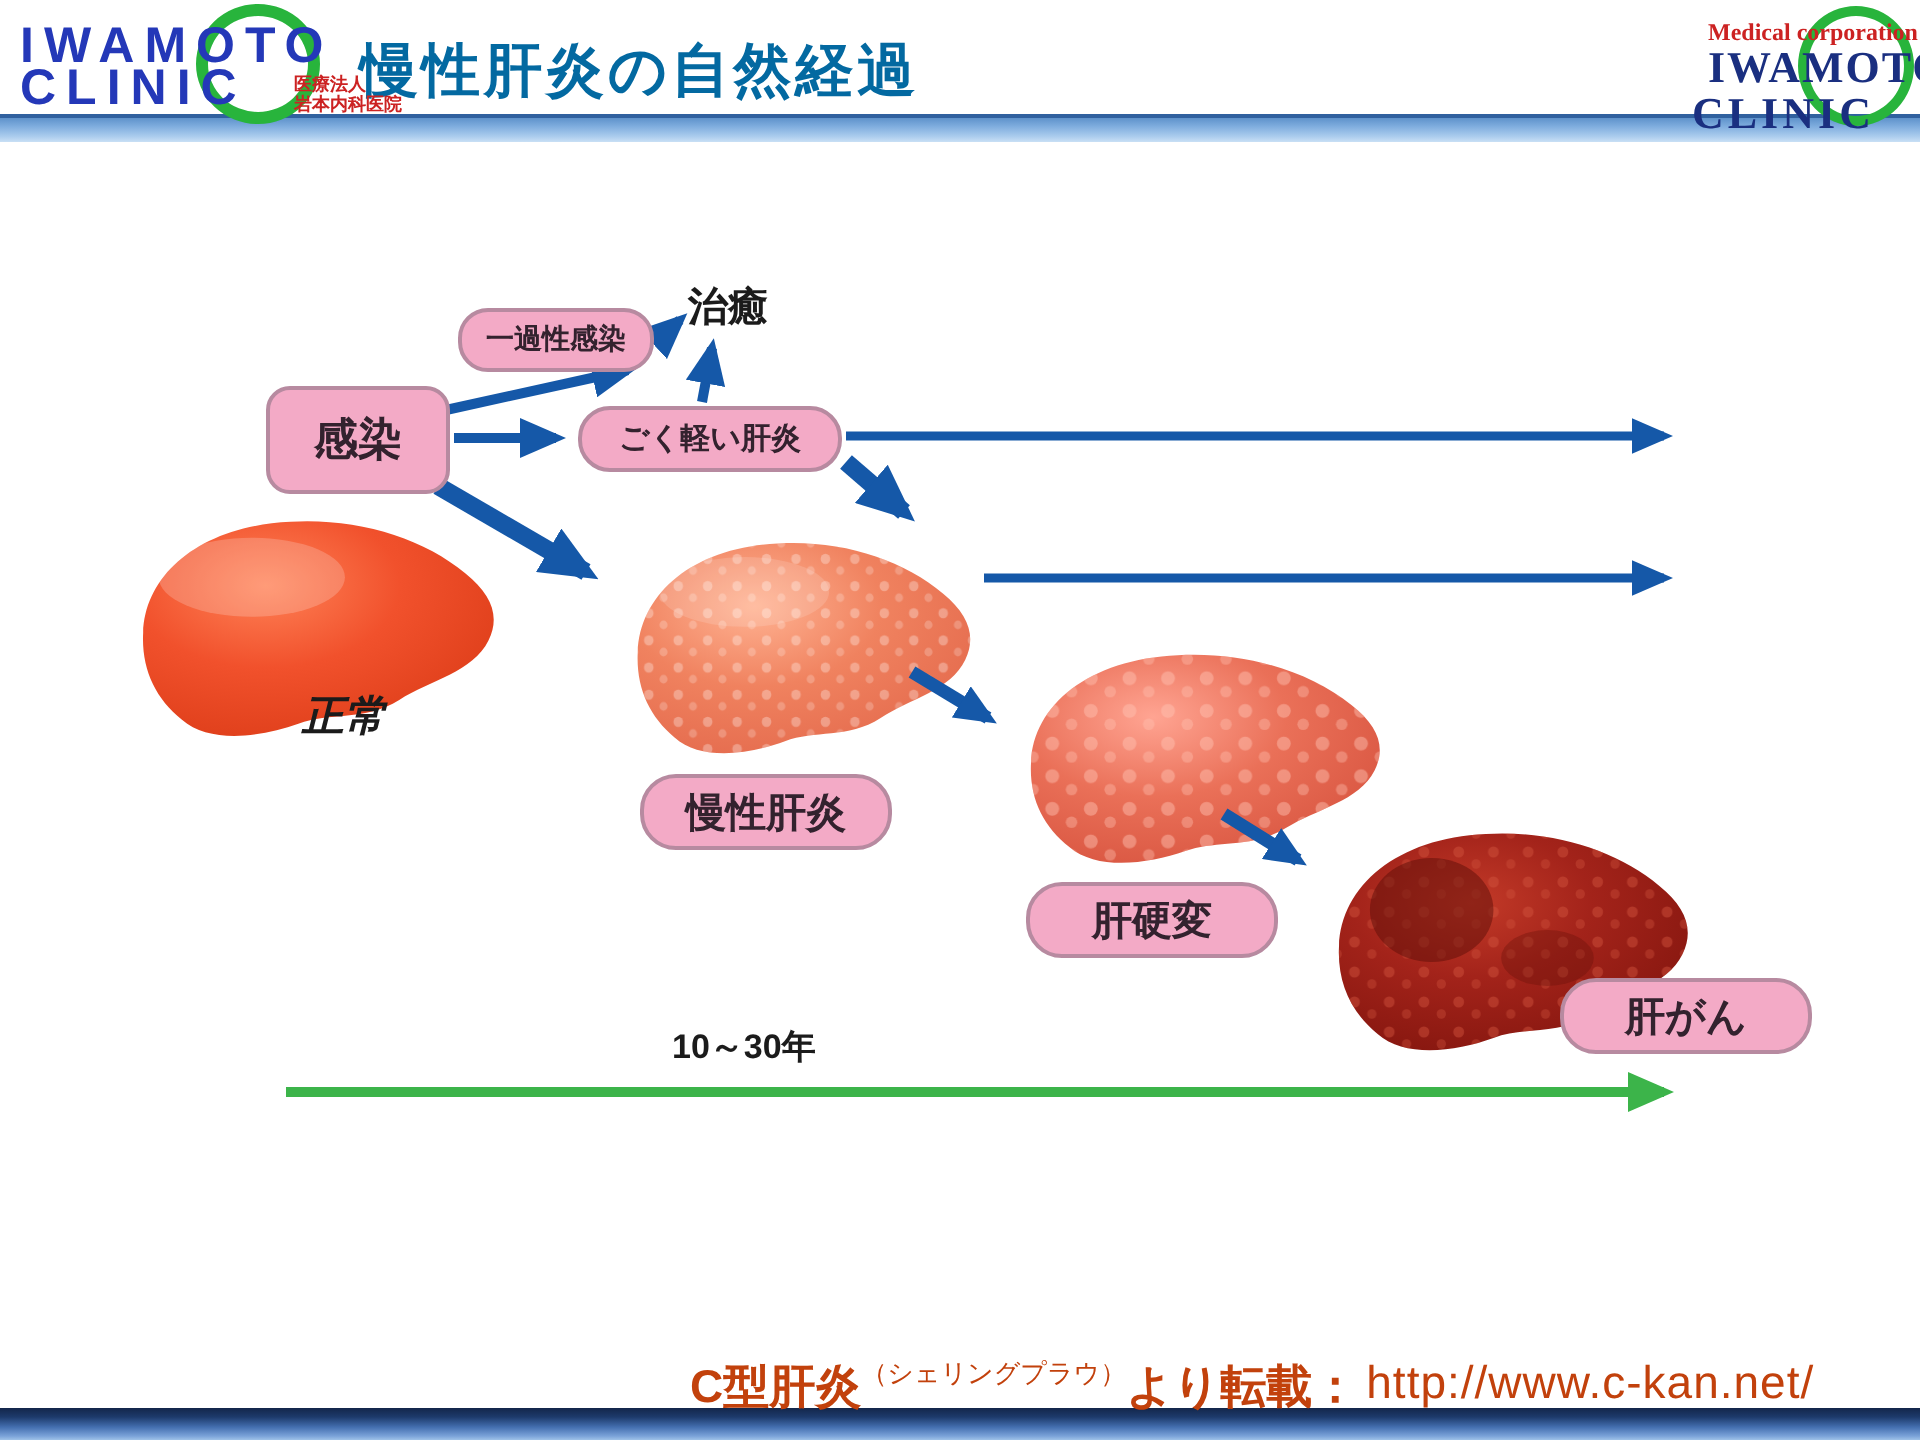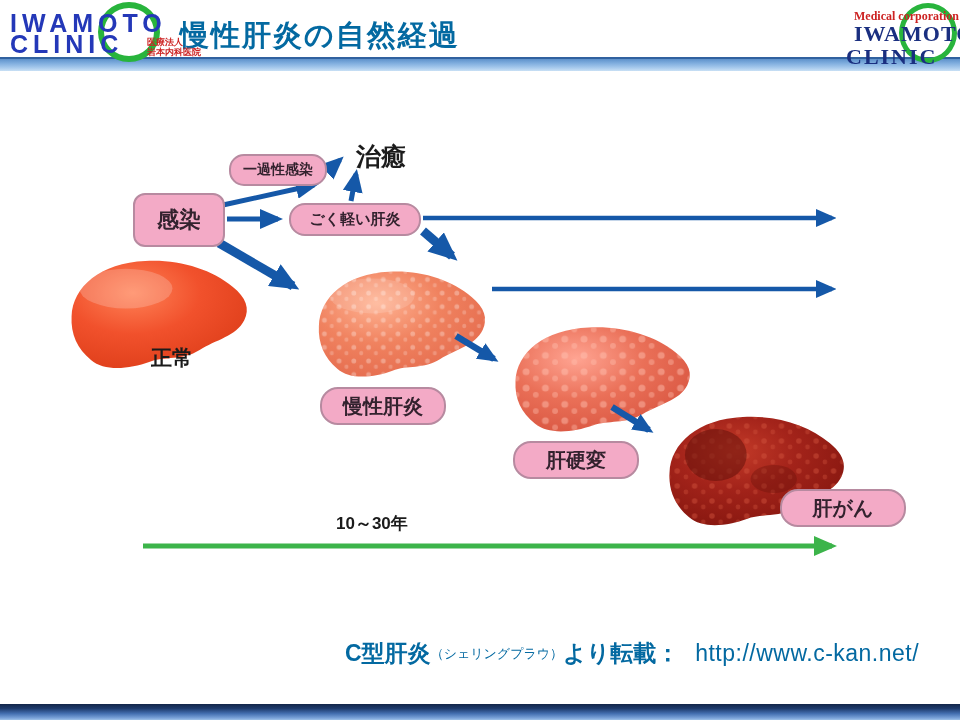--- a/index.html
+++ b/index.html
@@ -38,31 +38,31 @@
   .pbox{position:absolute;z-index:3;display:flex;align-items:center;justify-content:center;
         background:var(--box-pink);border:2px solid var(--box-border);color:var(--box-text);
         font-weight:bold;white-space:nowrap;}
   .pbox-infection{left:133px;top:193px;width:92px;height:54px;border-radius:12px;font-size:22px;}
   .pbox-transient{left:229px;top:154px;width:98px;height:32px;border-radius:15px;font-size:14px;}
   .pbox-verymild{left:289px;top:203px;width:132px;height:33px;border-radius:16px;font-size:15px;}
   .pbox-chronic{left:320px;top:387px;width:126px;height:38px;border-radius:18px;font-size:20px;}
   .pbox-cirrhosis{left:513px;top:441px;width:126px;height:38px;border-radius:18px;font-size:20px;text-align:right;}
   .pbox-cancer{left:780px;top:489px;width:126px;height:38px;border-radius:18px;font-size:20px;}
   .plabel{position:absolute;z-index:3;font-weight:bold;color:#1b1b1b;white-space:nowrap;}
-  .lbl-cure{left:356px;top:140px;font-size:25px;}
-  .lbl-normal{left:151px;top:344px;font-size:21px;}
+  .lbl-cure{left:344px;top:140px;font-size:20px;}
+  .lbl-normal{left:151px;top:344px;font-size:21px;font-style:italic;}
   .lbl-timeline{left:336px;top:512px;font-size:17px;text-align:right;}
 
   
-  .citation{position:absolute;left:345px;top:638px;z-index:2;display:flex;align-items:center;
-            color:#0369a1;white-space:nowrap;}
+  .citation{position:absolute;left:345px;top:678px;z-index:2;display:flex;align-items:flex-start;
+            color:#c2410c;white-space:nowrap;}
   .cit-main{font-size:23px;font-weight:bold;}
   .cit-paren{font-size:13px;font-weight:normal;}
   .cit-suffix{font-size:23px;font-weight:bold;}
-  .cit-url{font-size:23px;font-weight:normal;margin-left:16px;letter-spacing:0.5px;}
+  .cit-url{font-size:23px;font-weight:normal;margin-left:4px;letter-spacing:0.5px;}
 </style>
 </head>
 <body>
 
 <div class="slide">
 
   <div class="ring ring-left"></div>
   <div class="logo-left-text">
     <div>IWAMOTO</div>
     <div>CLINIC</div>

